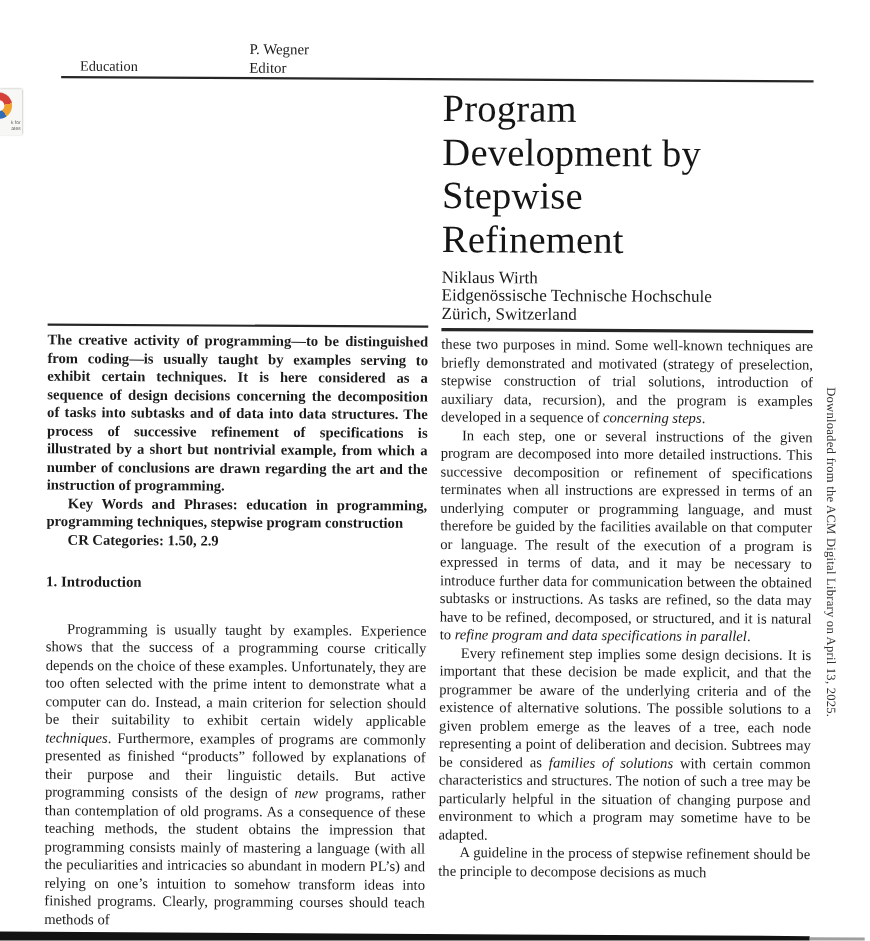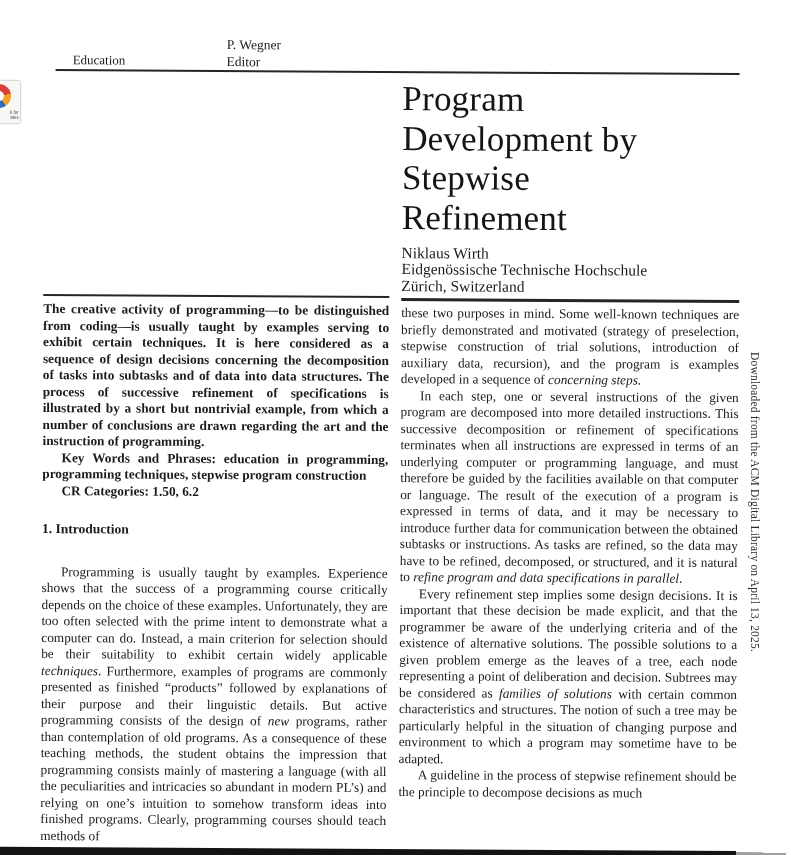--- a/index.html
+++ b/index.html
@@ -74,21 +74,21 @@
     <div class="affil">Zürich, Switzerland</div>
   </div>
 
   <div class="rule left-col-rule"></div>
   <div class="rule right-col-rule"></div>
 
   <div class="col left-col">
     <div id="abstract">
         <p class="para bold"><span>The creative activity of programming—to be distinguished from coding—is usually taught by examples serving to exhibit certain techniques. It is here considered as a sequence of design decisions concerning the decomposition of tasks into subtasks and of data into data structures. The process of successive refinement of specifications is illustrated by a short but nontrivial example, from which a number of conclusions are drawn regarding the art and the instruction of programming.</span></p>
         <p class="para indent bold"><span>Key Words and Phrases: education in programming, programming techniques, stepwise program construction</span></p>
-        <p class="para indent bold"><span>CR Categories: 1.50, 6.2</span></p>
+        <p class="para indent bold"><span>CR Categories: 1.50, 2.9</span></p>
       </div>
     <h2 class="sec-heading">1. Introduction</h2>
     <div id="left-body">
         <p class="para indent"><span>Programming is usually taught by examples. Experience shows that the success of a programming course critically depends on the choice of these examples. Unfortunately, they are too often selected with the prime intent to demonstrate what a computer can do. Instead, a main criterion for selection should be their suitability to exhibit certain widely applicable </span><span class="it">techniques</span><span>. Furthermore, examples of programs are commonly presented as finished “products” followed by explanations of their purpose and their linguistic details. But active programming consists of the design of </span><span class="it">new</span><span> programs, rather than contemplation of old programs. As a consequence of these teaching methods, the student obtains the impression that programming consists mainly of mastering a language (with all the peculiarities and intricacies so abundant in modern PL’s) and relying on one’s intuition to somehow transform ideas into finished programs. Clearly, programming courses should teach methods of</span></p>
       </div>
   </div>
 
   <div class="col right-col" id="right-body">
       <p class="para"><span>these two purposes in mind. Some well-known techniques are briefly demonstrated and motivated (strategy of preselection, stepwise construction of trial solutions, introduction of auxiliary data, recursion), and the program is examples developed in a sequence of </span><span class="it">concerning steps</span><span>.</span></p>
       <p class="para indent"><span>In each step, one or several instructions of the given program are decomposed into more detailed instructions. This successive decomposition or refinement of specifications terminates when all instructions are expressed in terms of an underlying computer or programming language, and must therefore be guided by the facilities available on that computer or language. The result of the execution of a program is expressed in terms of data, and it may be necessary to introduce further data for communication between the obtained subtasks or instructions. As tasks are refined, so the data may have to be refined, decomposed, or structured, and it is natural to </span><span class="it">refine program and data specifications in parallel</span><span>.</span></p>

